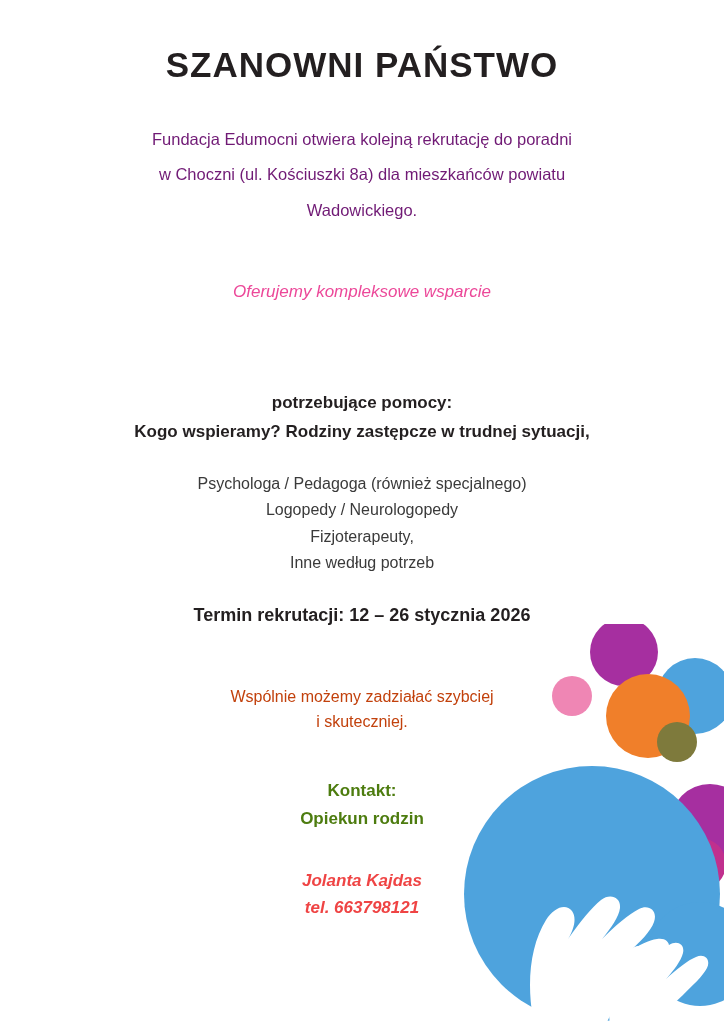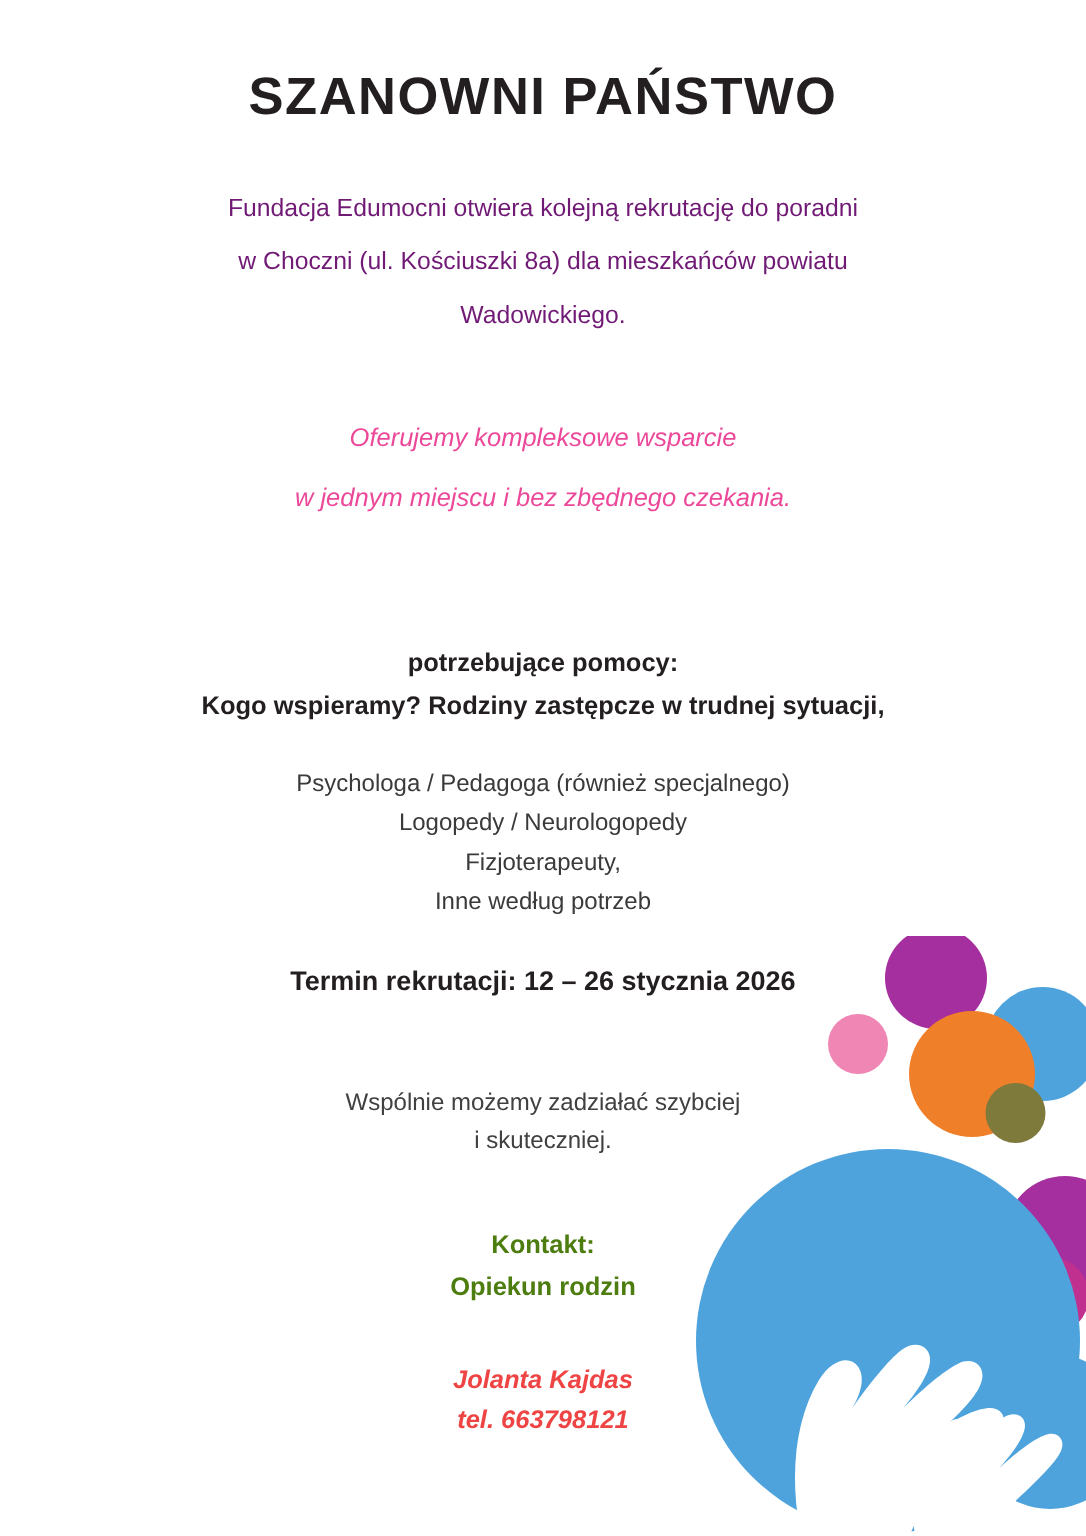--- a/index.html
+++ b/index.html
@@ -86,21 +86,21 @@
     margin: 28px 0 0 0;
     font-size: 18px;
     font-weight: bold;
     color: #231f20;
   }
 
   .together {
     margin: 58px 0 0 0;
     font-size: 16px;
     line-height: 1.6;
-    color: #404040;
+    color: #c2410c;
   }
 
   .contact-label {
     margin: 42px 0 0 0;
     font-size: 17px;
     font-weight: bold;
     line-height: 1.65;
     color: #4d7c0f;
   }
 
@@ -145,21 +145,20 @@
     <h1 class="title">SZANOWNI PAŃSTWO</h1>
 
     <div class="intro">
       <div>Fundacja Edumocni otwiera kolejną rekrutację do poradni</div>
       <div>w Choczni (ul. Kościuszki 8a) dla mieszkańców powiatu</div>
       <div>Wadowickiego.</div>
     </div>
 
     <div class="italic-block">
       <div>Oferujemy kompleksowe wsparcie</div>
-      <div>w jednym miejscu i bez zbędnego czekania.</div>
     </div>
 
     <div class="who">
       <div>potrzebujące pomocy:</div>
       <div>Kogo wspieramy? Rodziny zastępcze w trudnej sytuacji,</div>
     </div>
 
     <div class="services">
       <div>Psychologa / Pedagoga (również specjalnego)</div>
       <div>Logopedy / Neurologopedy</div>

